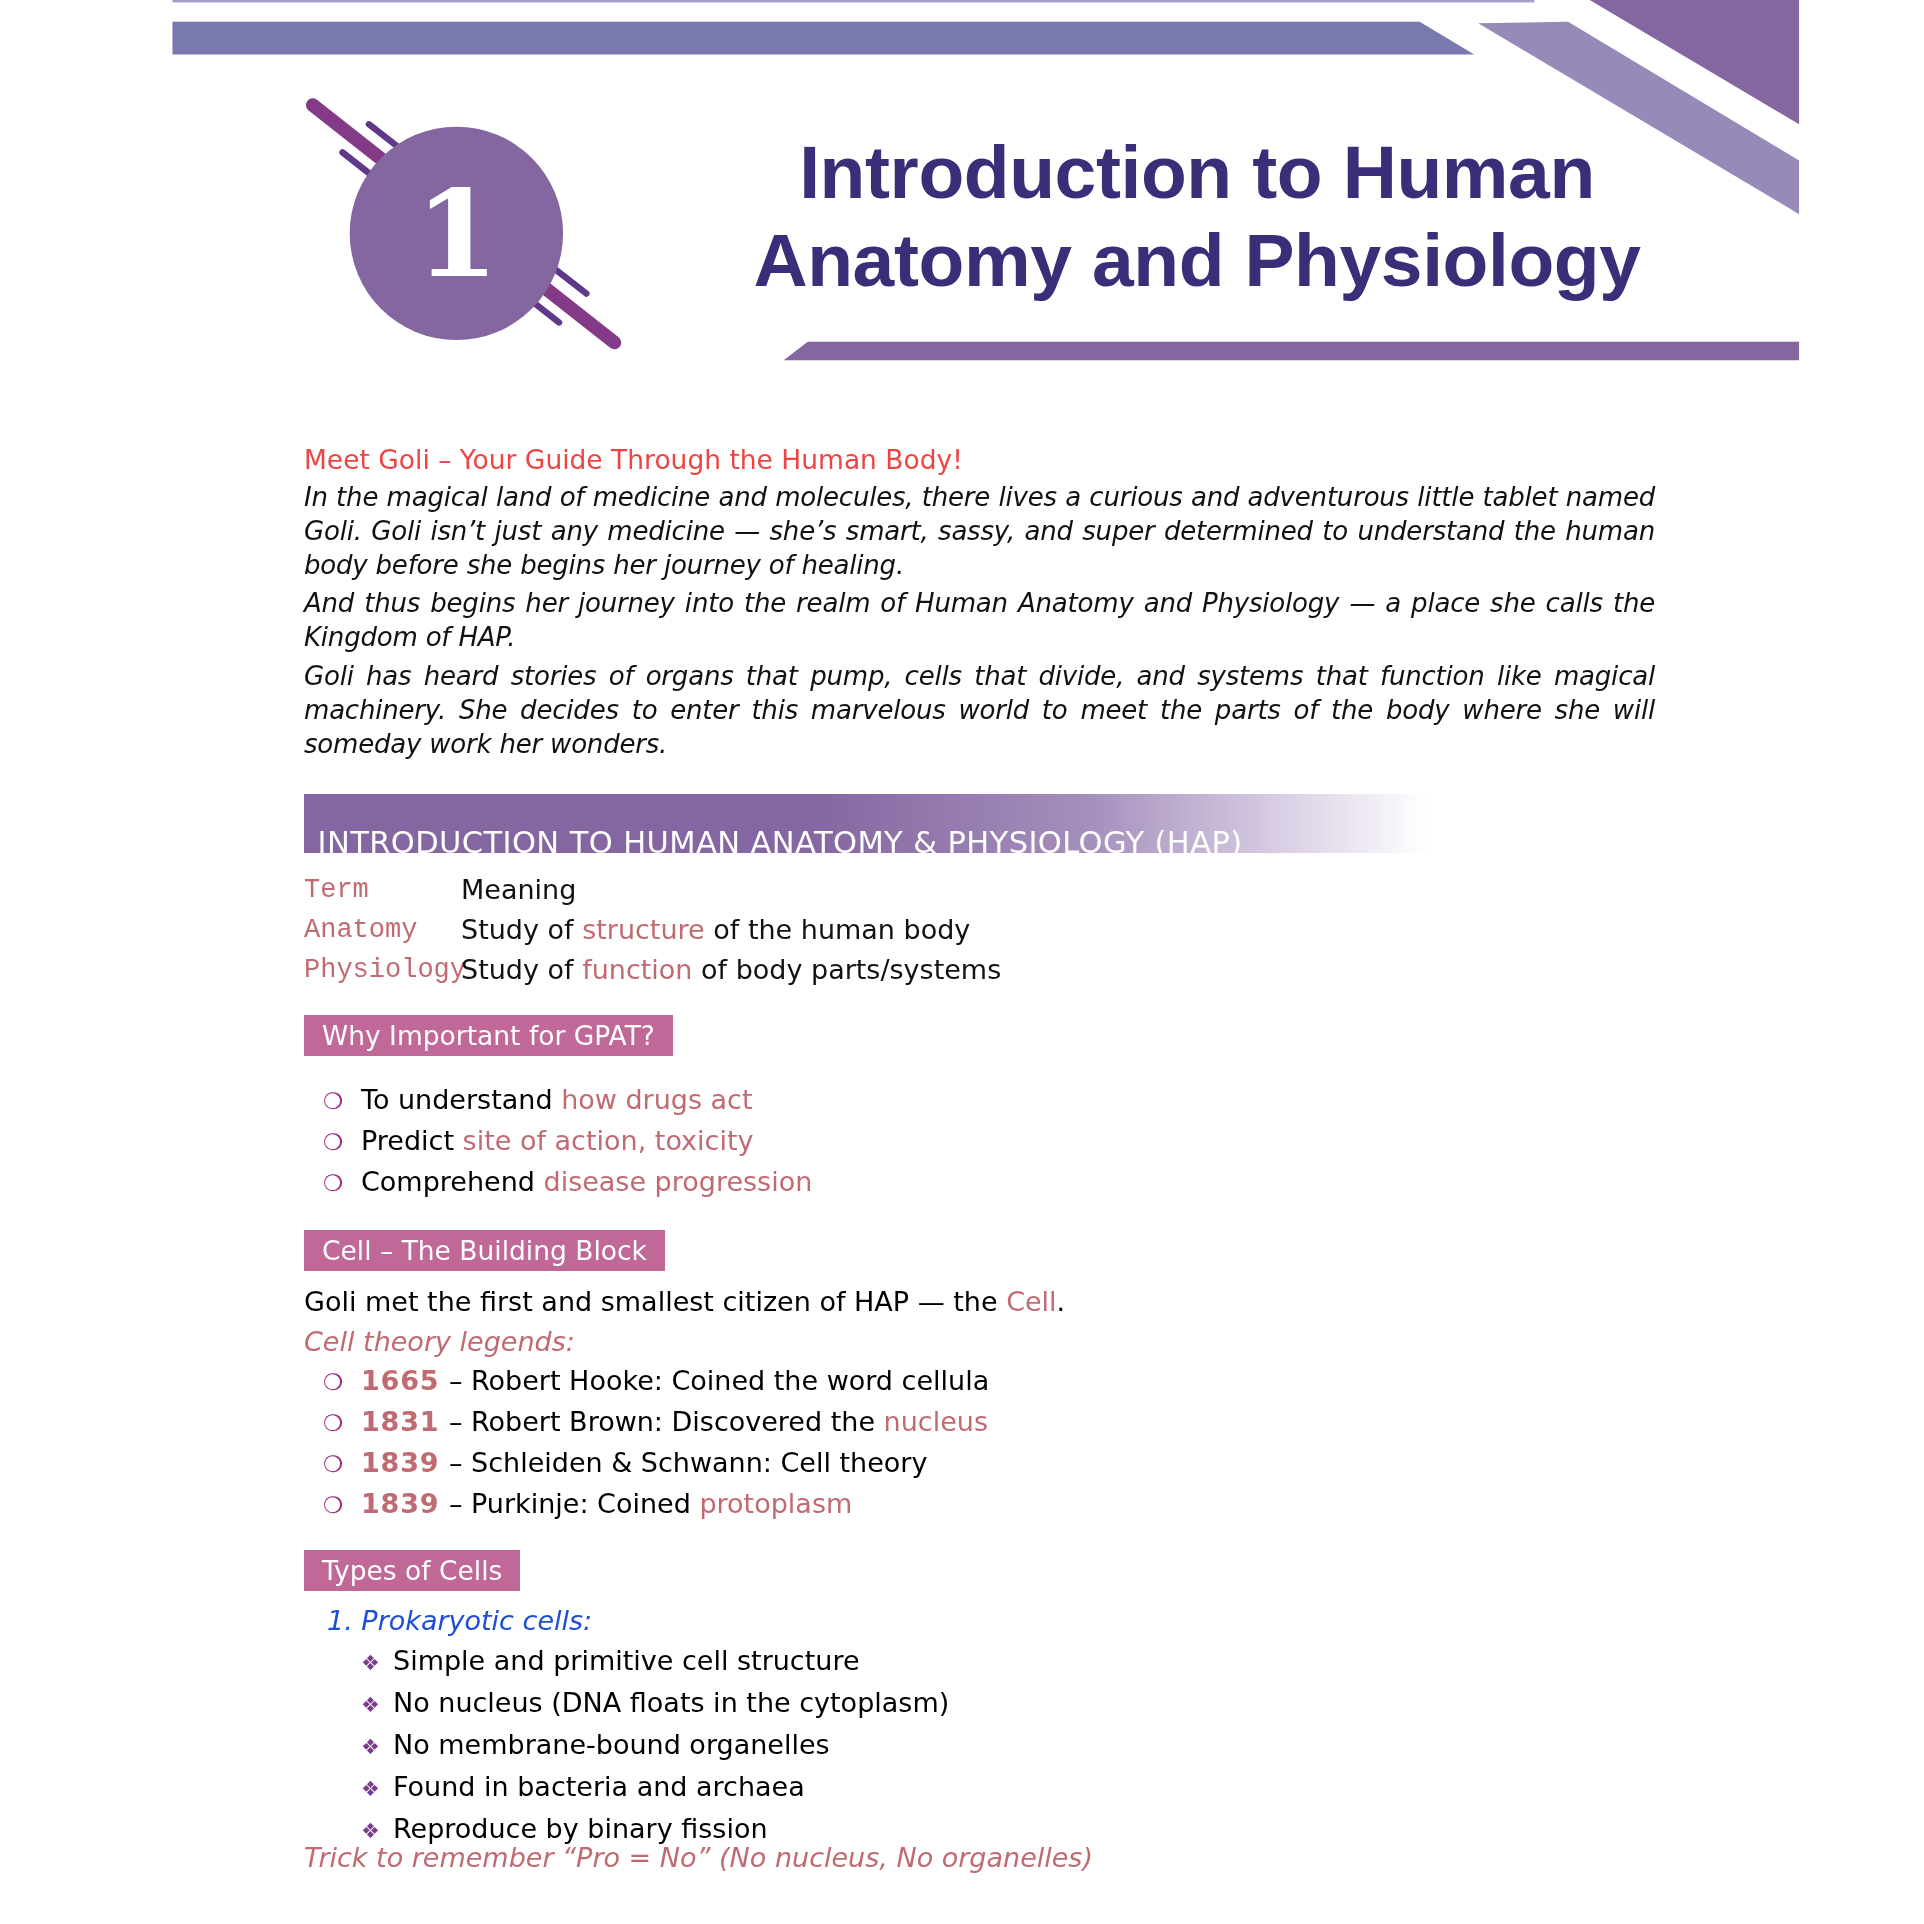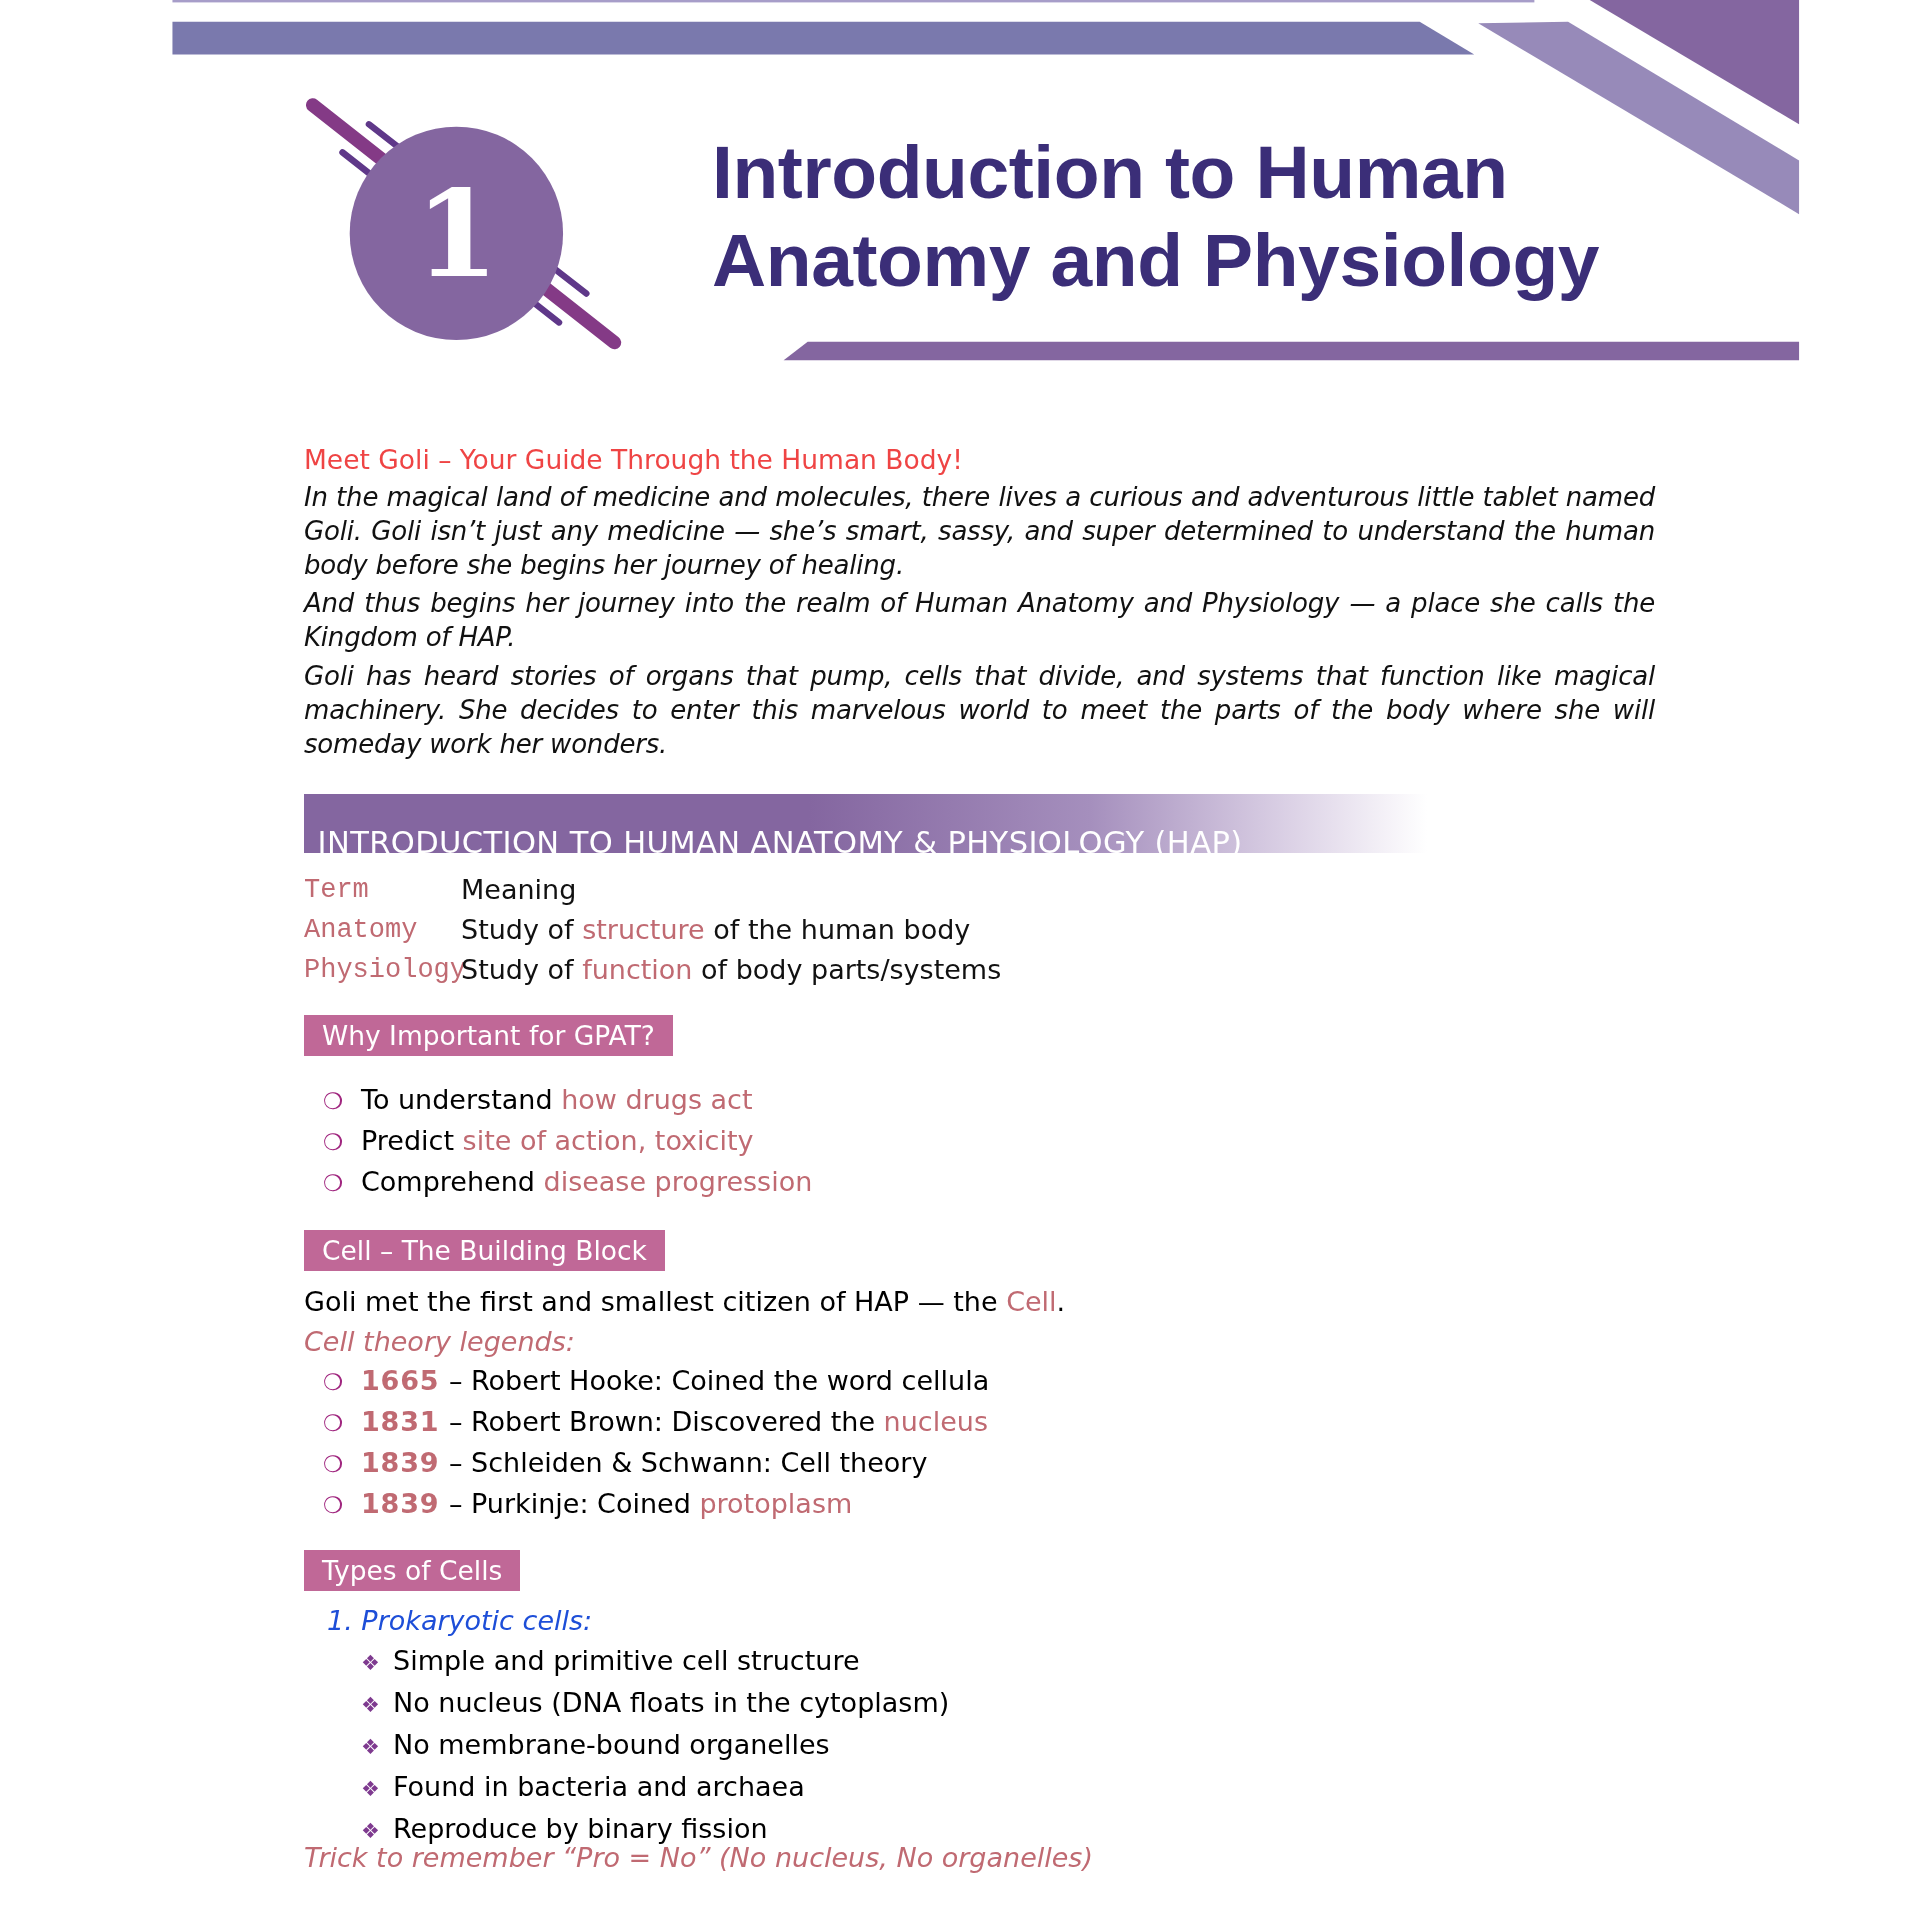--- a/index.html
+++ b/index.html
@@ -5,21 +5,21 @@
     html, body { margin: 0; padding: 0; background: #ffffff; }
     body { width: 1925px; height: 1925px; position: relative; overflow: hidden; }
     .deco-svg { position: absolute; left: 0; top: 0; }
     .chapter-num {
       position: absolute; left: 351px; top: 128px; width: 212px; height: 212px;
       display: flex; align-items: center; justify-content: center;
       color: #ffffff; font-family: "DejaVu Serif", serif; font-weight: bold; font-size: 120px;
       line-height: 1;
     }
     .title {
-      position: absolute; left: 712px; top: 128px; width: 938px; 
+      position: absolute; left: 728px; top: 128px; width: 938px; text-align: center;
       font-family: "Liberation Sans", sans-serif; font-weight: bold; font-size: 75px;
       line-height: 88px; color: #3b2e78; letter-spacing: -0.4px;
     }
     .content {
       position: absolute; left: 304px; top: 441px; width: 1351px;
       font-family: "DejaVu Sans", sans-serif; font-size: 26.5px; color: #111111;
     }
     .intro-heading { color: #ef4444; font-size: 26.5px; line-height: 37px; margin: 0 0 1.6px 0; }
     .para { margin: 0 0 4.8px 0; line-height: 34px; text-align: justify; font-style: italic; font-size: 26px; letter-spacing: -0.2px; }
     .hap-header {

